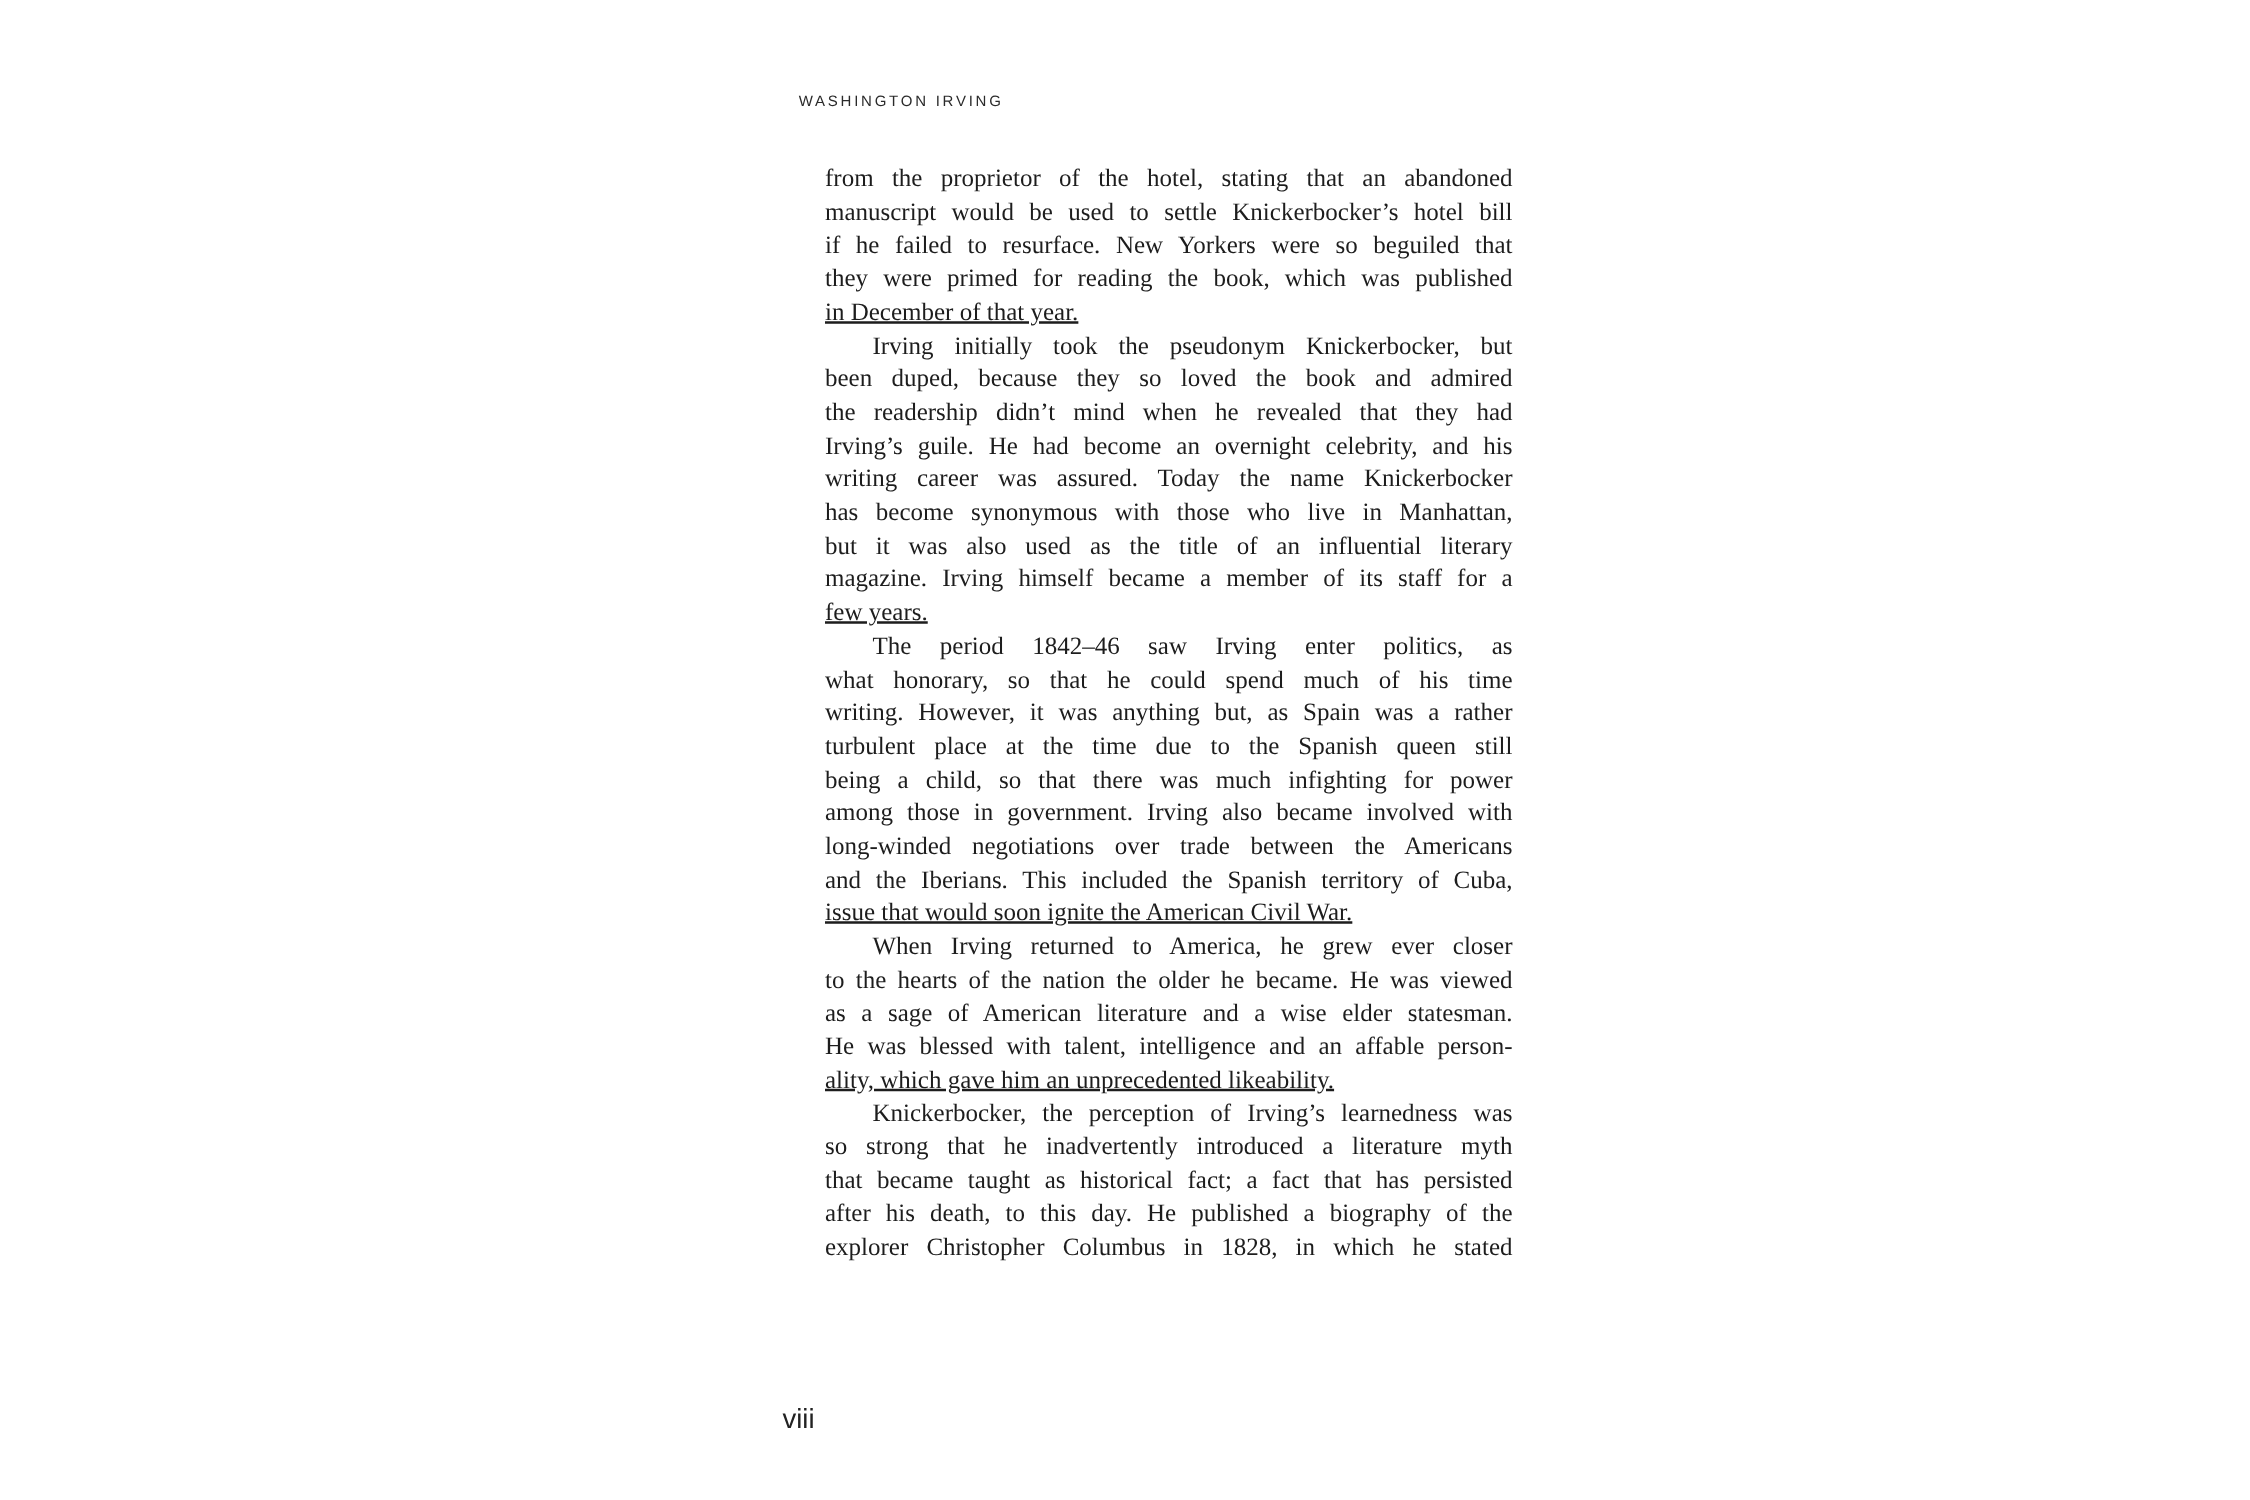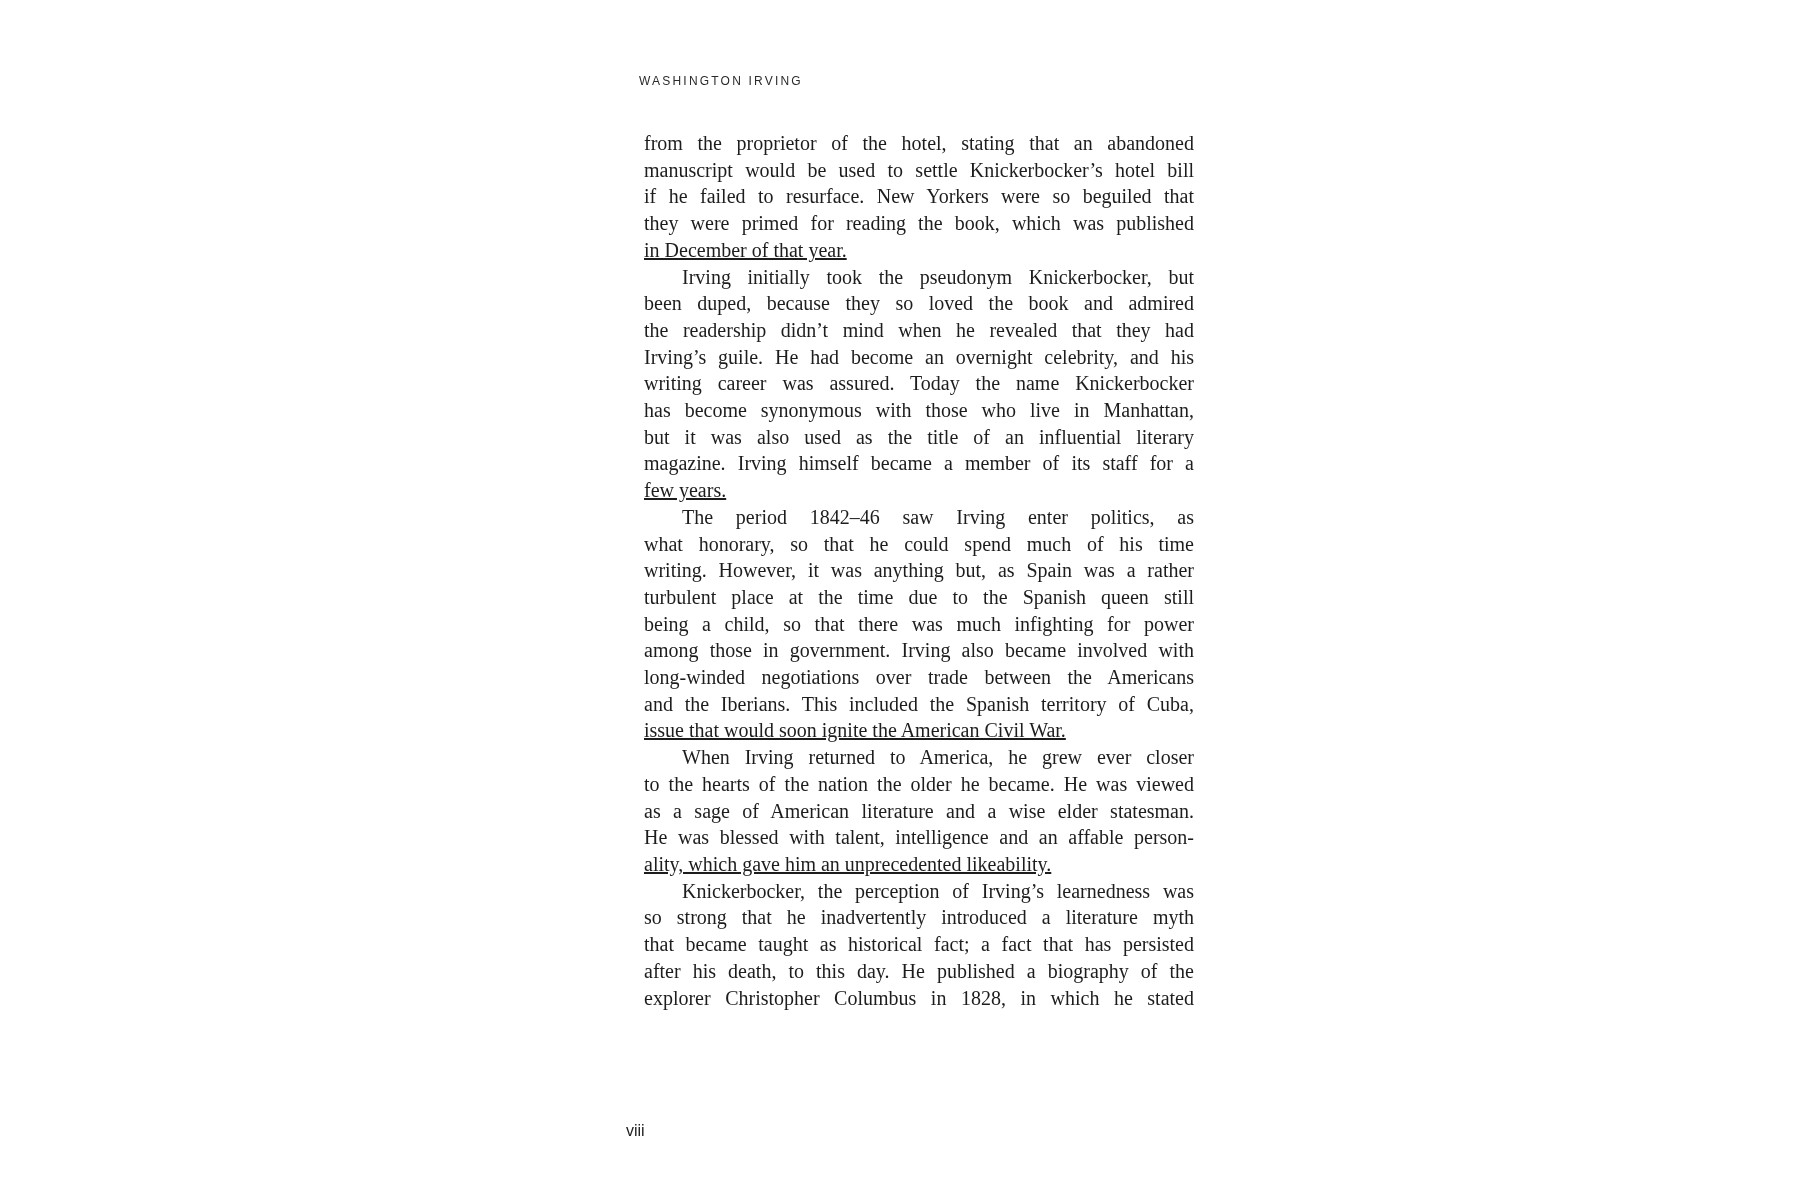--- a/index.html
+++ b/index.html
@@ -26,21 +26,21 @@
     top: 74px;
     font-family: "Liberation Sans", sans-serif;
     font-size: 12px;
     letter-spacing: 2.2px;
     color: var(--header-fg);
     white-space: nowrap;
     margin-left: 43px;
   }
   .text-block {
     position: absolute;
-    left: 644px;
+    left: 660px;
     top: 130px;
     width: 550px;
     font-family: "Liberation Serif", serif;
     font-size: 20px;
     line-height: 26.7px;
     color: var(--fg);
   }
   .line {
     text-align: justify;
     text-align-last: justify;
@@ -50,21 +50,21 @@
     text-decoration: underline;
   }
   .line.indent {
     text-indent: 38px;
   }
   .folio {
     position: absolute;
     left: 626px;
     top: 1122px;
     font-family: "Liberation Sans", sans-serif;
-    font-size: 16px;
+    font-size: 22px;
     color: #222222;
   }
 </style>
 </head>
 <body>
 
 <div class="page">
   <div class="running-header">WASHINGTON IRVING</div>
 
   <div class="text-block">

